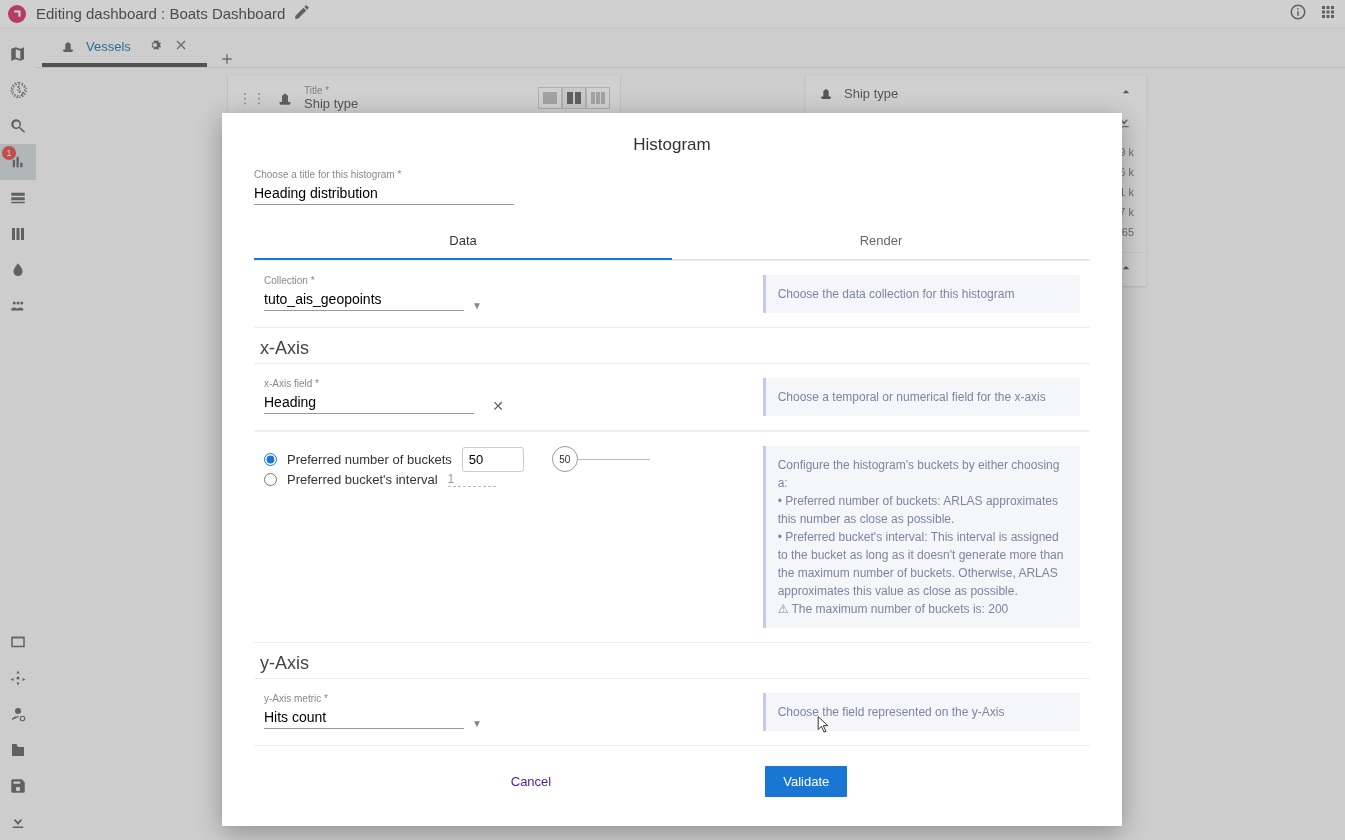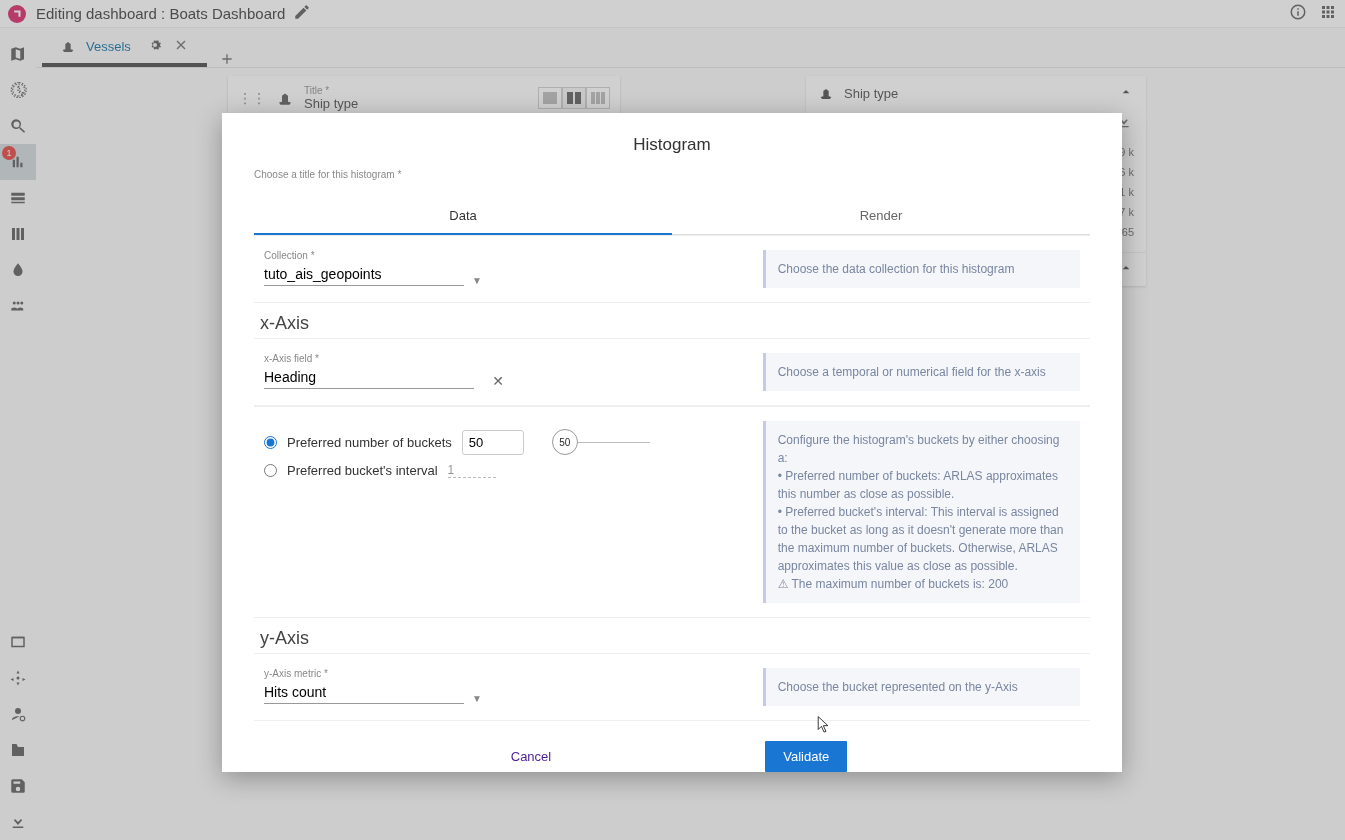--- a/index.html
+++ b/index.html
@@ -38,39 +38,39 @@
   .panel { position:absolute; top:8px; left:770px; width:340px; background:#fff; box-shadow:0 1px 2px rgba(0,0,0,0.15);}
   .panel-head { height:34px; display:flex; align-items:center; padding:0 12px; gap:10px; font-size:13px; color:#444;}
   .panel-head svg{width:16px;height:16px;fill:#444;}
   .panel-head .chev { margin-left:auto; }
   .panel-dl { height:28px; display:flex; align-items:center; justify-content:flex-end; padding-right:14px;}
   .panel-list { padding:4px 12px 10px 12px; font-size:11px; color:#666;}
   .panel-row { display:flex; justify-content:space-between; padding:4px 0;}
   
   .scrim { position:absolute; inset:0; background:rgba(120,120,120,0.35);}
   
-  .modal { position:absolute; top:113px; left:222px; width:900px; background:#fff; box-shadow:0 6px 24px rgba(0,0,0,0.3); padding-bottom:0;}
+  .modal { position:absolute; top:113px; left:222px; width:900px; background:#fff; box-shadow:0 6px 24px rgba(0,0,0,0.3); padding-bottom:29px;}
   .modal-title { text-align:center; font-size:17px; color:#333; padding:22px 0 14px 0;}
   .modal-body { padding:0 32px;}
   .field-label { font-size:10px; color:#888; margin-bottom:2px; display:block;}
   .underline-input { border:none; border-bottom:1px solid #999; font-size:14px; padding:3px 0; width:220px; outline:none; background:transparent;}
   .underline-input.short { width:260px;}
   .htabs { margin-top:18px; display:flex;}
   .htab { flex:1; text-align:center; font-size:13px; color:#666; padding:10px 0; border-bottom:1px solid #ddd; cursor:pointer;}
   .htab.active { color:#333; border-bottom:2px solid #1976d2;}
   .section { display:flex; padding:14px 0; border-top:0; gap:29px; align-items:flex-start;}
   .section.box { background:#fff; border:1px solid #eee; border-left:none; border-right:none; padding:14px 10px;}
   .section-left { flex:0 0 54%; }
   .hint { flex:1; border-left:3px solid #c5cae9; background:#f5f6fa; padding:10px 12px; font-size:12px; color:#7986a0; line-height:1.5;margin-left:29px;}
   .axis-title { font-size:18px; color:#444; padding:10px 6px 4px 6px;}
   .dropdown { display:flex; align-items:flex-end; gap:8px;}
   .dropdown .underline-input { width:200px;}
   .caret { font-size:10px; color:#888;}
   .clear-x { color:#666; font-size:14px; margin-left:auto; cursor:pointer;}
-  .radio-row { display:flex; align-items:center; gap:10px; margin:8px 0;}
+  .radio-row { display:flex; align-items:center; gap:10px; margin:0 0;}
   .radio-row input[type=radio]{ accent-color:#1976d2;}
   .radio-row label { font-size:13px; color:#333;}
   .num-input { width:62px; border:1px solid #ccc; border-radius:3px; padding:4px 6px; font-size:13px;}
   .slider-wrap { display:flex; align-items:center; gap:0; margin-left:18px;}
   .slider-knob { width:26px; height:26px; border:1px solid #999; border-radius:50%; display:flex; align-items:center; justify-content:center; font-size:10px; background:#fff;}
   .slider-track { width:72px; height:0; border-top:1px solid #bbb;}
   .dashed { border-bottom:1px dashed #bbb; width:48px; font-size:12px; color:#999; text-align:left; background:transparent; border-top:none;border-left:none;border-right:none;}
   .modal-actions { display:flex; justify-content:center; gap:200px; padding-top:20px;}
   .btn-flat { background:none; border:none; font-size:13px; color:#4c1d95; padding:8px 14px; cursor:pointer;}
   .btn-primary { background:#1976d2; color:#fff; border:none; font-size:13px; padding:8px 18px; border-radius:1px; cursor:pointer;}
@@ -279,20 +279,21 @@
   </div>
 </div>
 
 <div class="scrim"></div>
 
 <div class="modal">
   <div class="modal-title">Histogram</div>
   <div class="modal-body">
 
     <label class="field-label">Choose a title for this histogram *</label>
+    <input class="underline-input short" value="Heading distribution" style="">
 
     <div class="htabs">
       <div class="htab active">Data</div>
       <div class="htab">Render</div>
     </div>
 
     
     <div class="section box">
       <div class="section-left">
         <label class="field-label">Collection *</label>
@@ -347,21 +348,21 @@
     <div class="axis-title">y-Axis</div>
 
     <div class="section box">
       <div class="section-left">
         <label class="field-label">y-Axis metric *</label>
         <div class="dropdown">
           <input class="underline-input" readonly="" value="Hits count" style="">
           <span class="caret">▼</span>
         </div>
       </div>
-      <div class="hint">Choose the bucket represented on the y-Axis</div>
+      <div class="hint">Choose the field represented on the y-Axis</div>
     </div>
 
   </div>
 
   <div class="modal-actions">
     <button class="btn-flat">Cancel</button>
     <button class="btn-primary">Validate</button>
   </div>
 </div>
 

